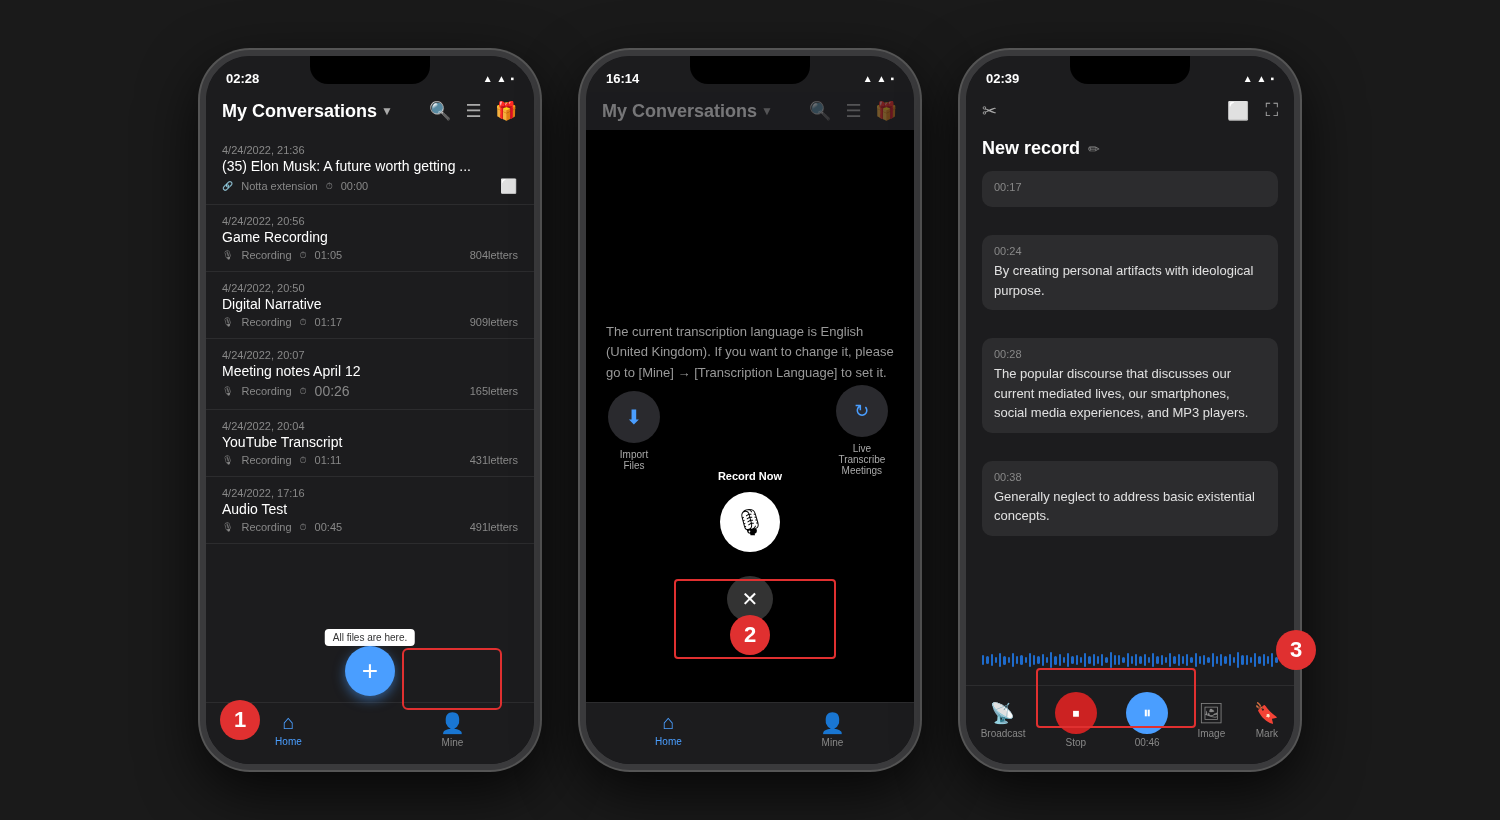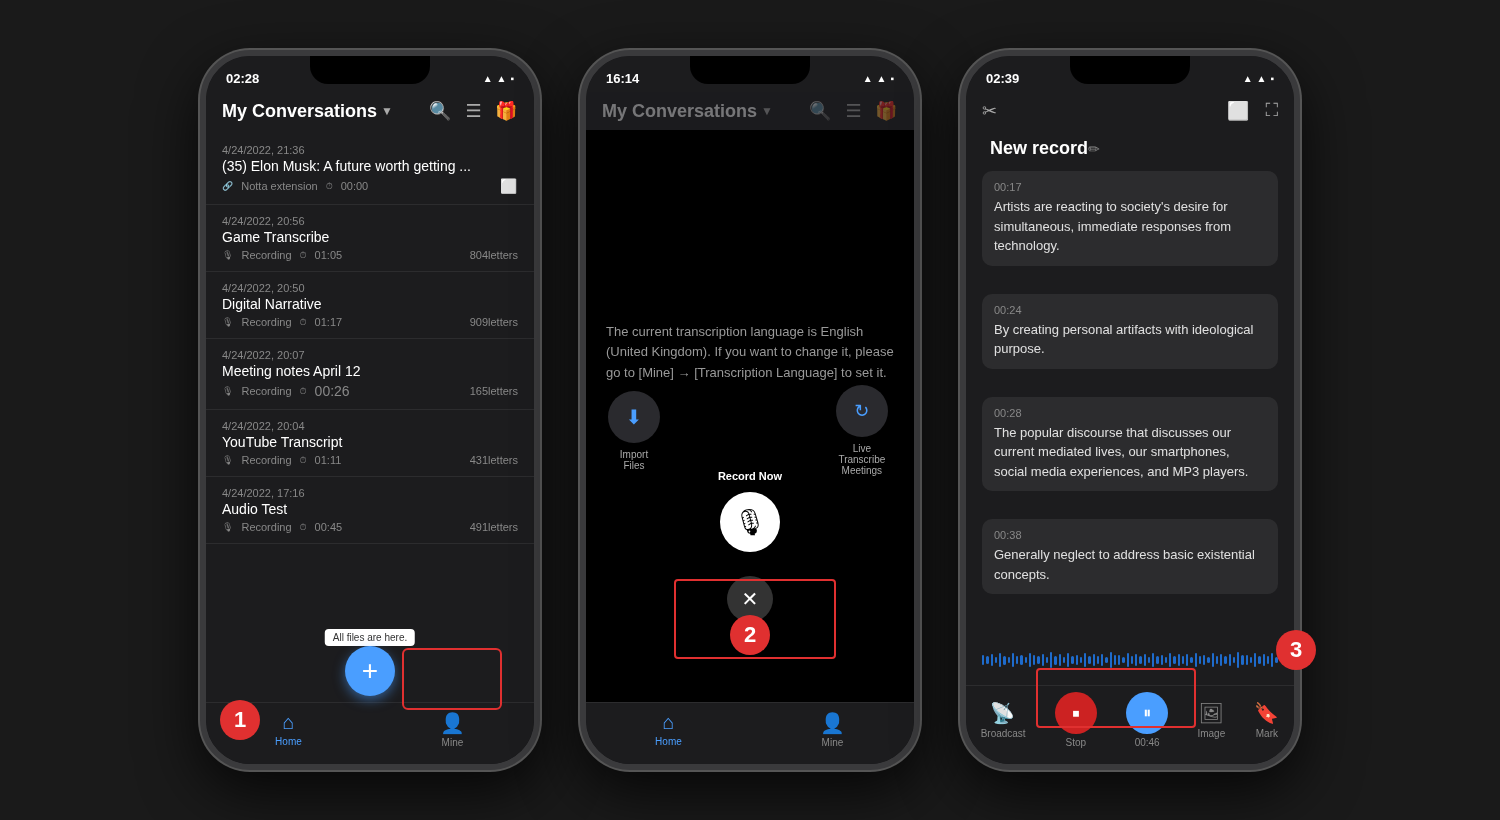--- a/index.html
+++ b/index.html
@@ -254,22 +254,22 @@
     .record-header {
       display: flex;
       align-items: center;
       justify-content: space-between;
       padding: 8px 16px;
       background: #1c1c1e;
     }
     .record-title-row {
       display: flex;
       align-items: center;
+      gap: 8px;
       padding: 8px 16px 4px;
-      margin-left: 8px;
     }
     .record-title { font-size: 18px; font-weight: 600; color: #fff; }
     .edit-icon { color: #888; font-size: 14px; }
 
     .transcript-area {
       flex: 1;
       overflow-y: auto;
       padding: 8px 16px;
       background: #1c1c1e;
     }
@@ -390,21 +390,21 @@
               <span style="font-size:11px;color:#888;">Notta extension</span>
               <span style="font-size:9px;">⏱</span>
               <span style="font-size:11px;color:#888;">00:00</span>
             </div>
             <span style="color:#888;font-size:14px;">⬜</span>
           </div>
         </div>
 
         <div class="conv-item">
           <div class="conv-date">4/24/2022, 20:56</div>
-          <div class="conv-title">Game Transcribe</div>
+          <div class="conv-title">Game Recording</div>
           <div class="conv-meta">
             <div class="conv-meta-left">
               <span style="font-size:9px;">🎙</span>
               <span style="font-size:11px;color:#888;">Recording</span>
               <span style="font-size:9px;">⏱</span>
               <span style="font-size:11px;color:#888;">01:05</span>
             </div>
             <span style="font-size:11px;color:#888;">804letters</span>
           </div>
         </div>
@@ -586,21 +586,20 @@
       </div>
 
       <div class="record-title-row">
         <span class="record-title">New record</span>
         <span class="edit-icon">✏</span>
       </div>
 
       <div class="transcript-area">
         <div class="transcript-item">
           <div class="transcript-time">00:17</div>
-          <div class="transcript-text">Artists are reacting to society's desire for simultaneous, immediate responses from technology.</div>
         </div>
         <div class="transcript-item">
           <div class="transcript-time">00:24</div>
           <div class="transcript-text">By creating personal artifacts with ideological purpose.</div>
         </div>
         <div class="transcript-item">
           <div class="transcript-time">00:28</div>
           <div class="transcript-text">The popular discourse that discusses our current mediated lives, our smartphones, social media experiences, and MP3 players.</div>
         </div>
         <div class="transcript-item">

